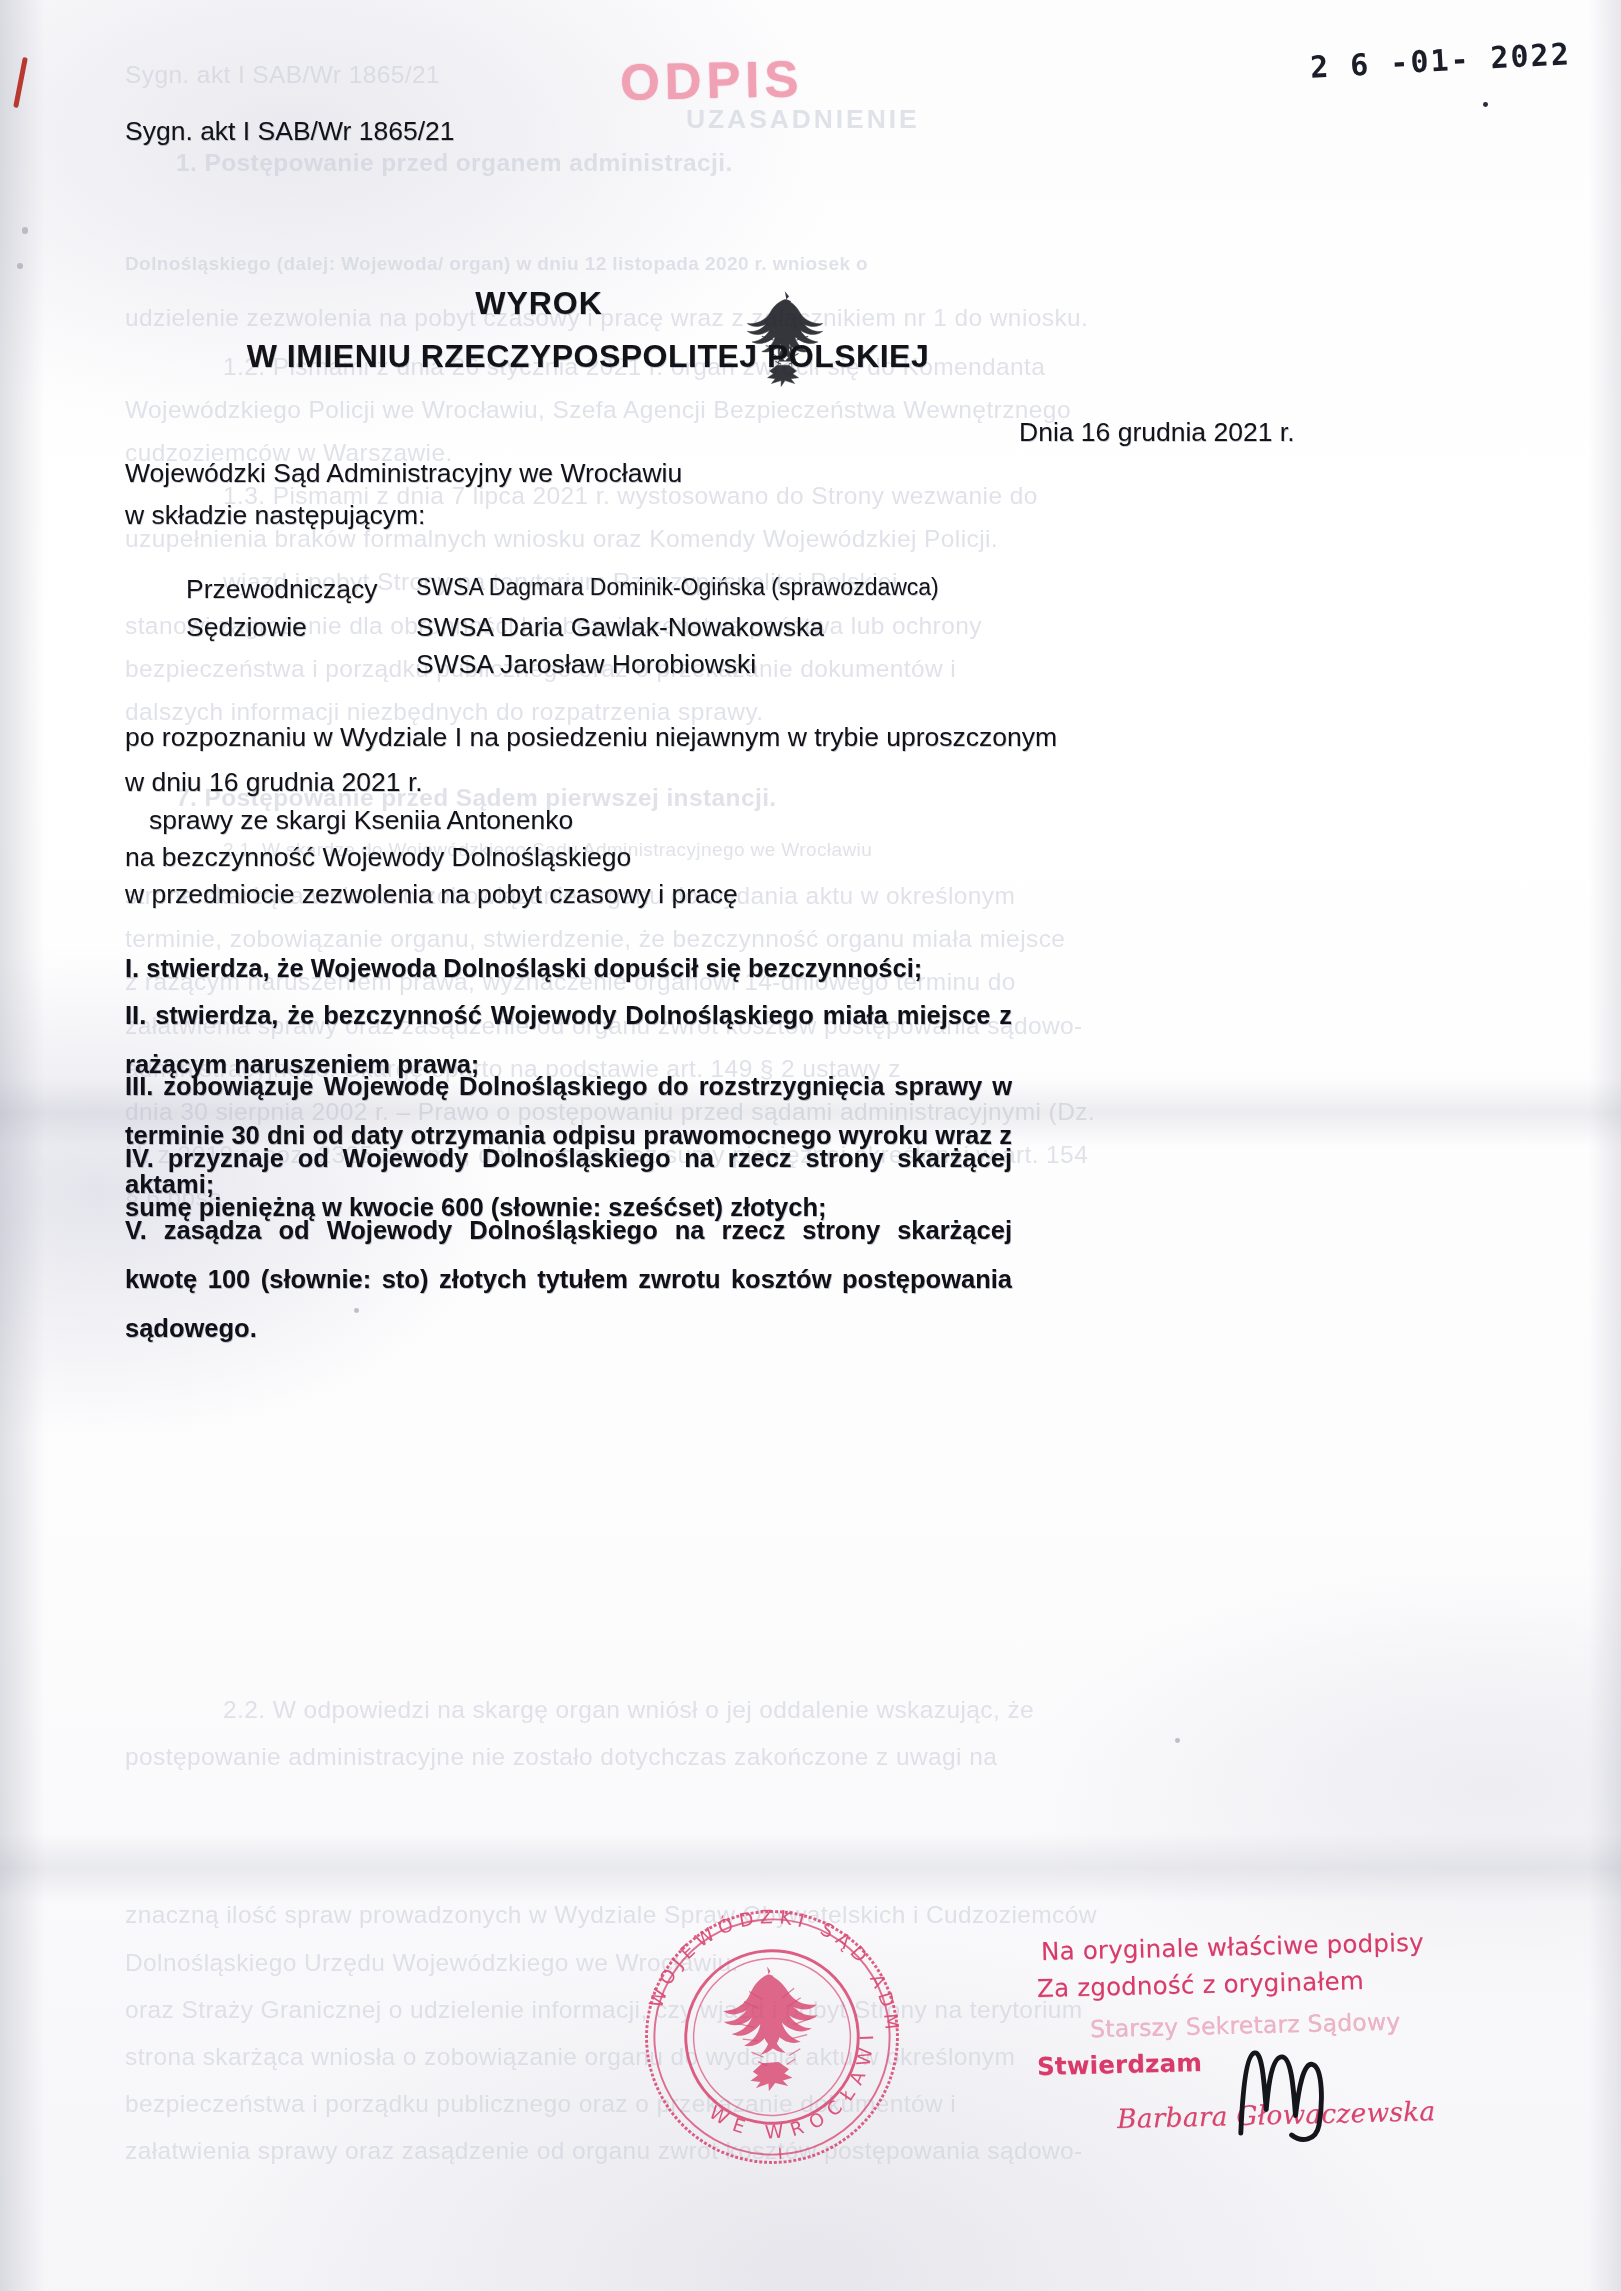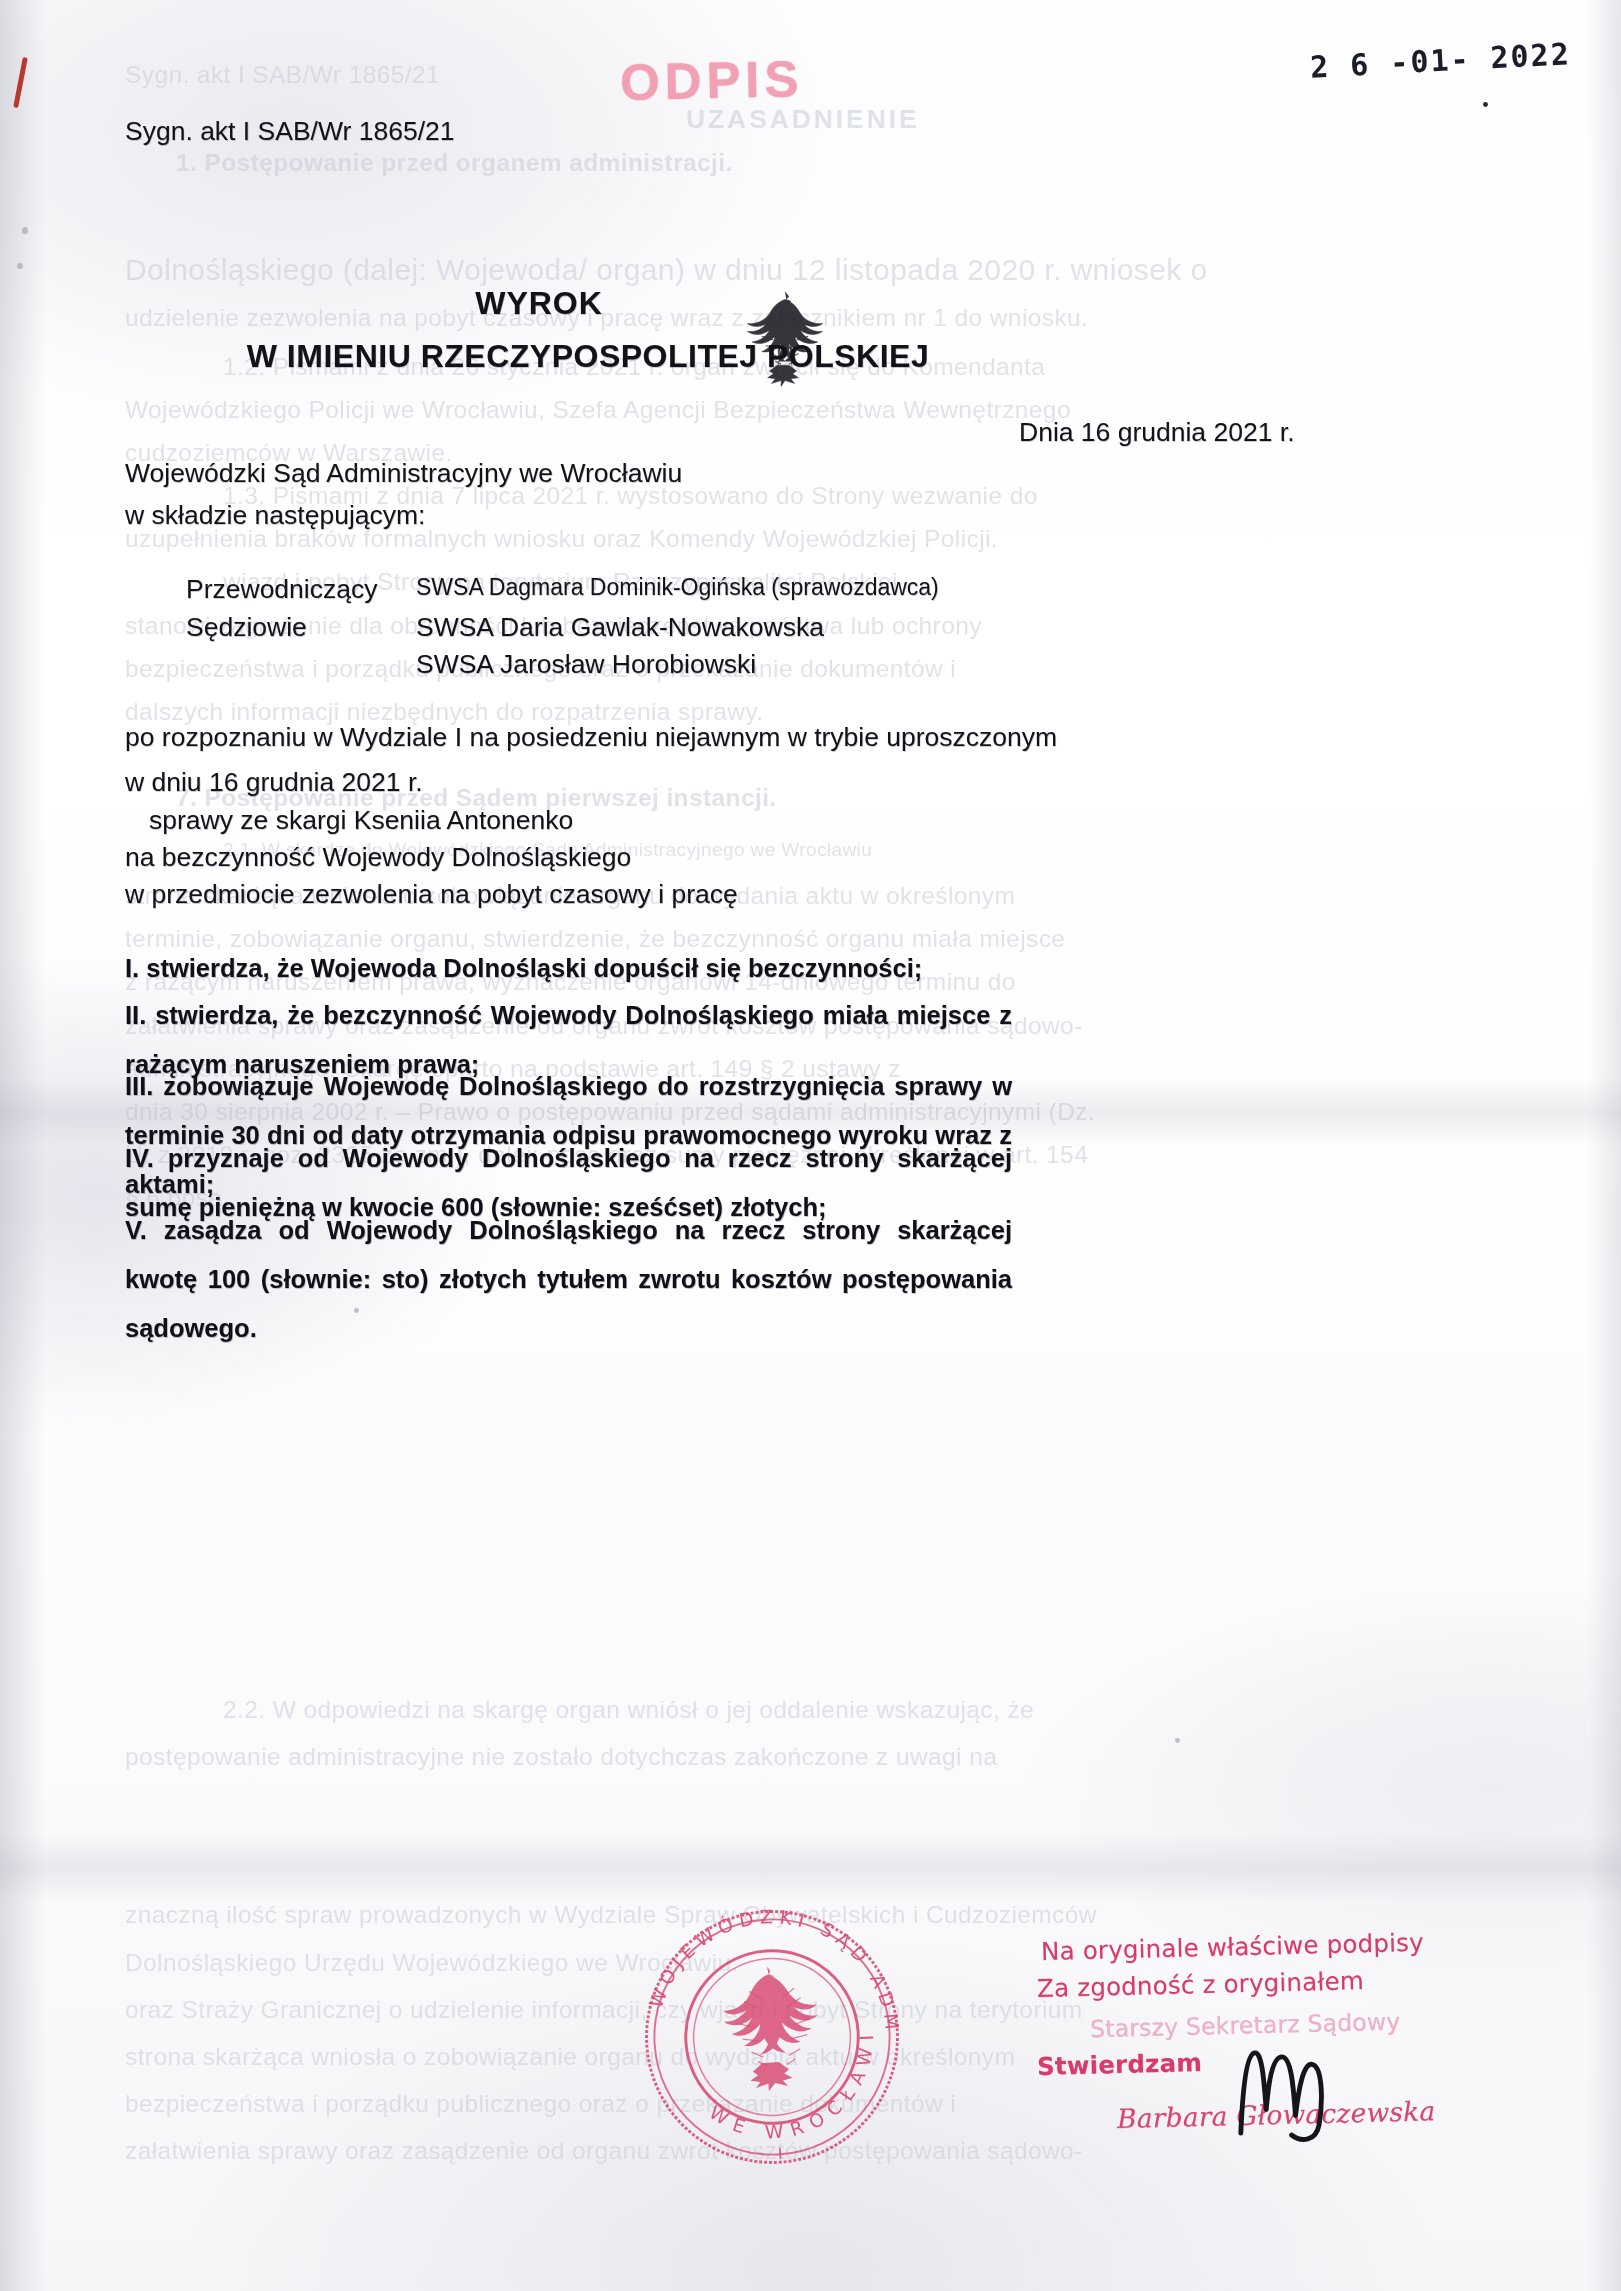--- a/index.html
+++ b/index.html
@@ -149,21 +149,21 @@
   }
 </style>
 </head>
 <body>
 
 <div class="page">
 
   <div class="bleed" style="left:125px;top:61px;font-size:24.5px;">Sygn. akt I SAB/Wr 1865/21</div>
   <div class="bleed" style="left:686px;top:104px;font-size:26.5px;font-weight:bold;letter-spacing:2.9px;">UZASADNIENIE</div>
   <div class="bleed" style="left:176px;top:149px;font-size:24.5px;font-weight:bold;">1. Postępowanie przed organem administracji.</div>
-  <div class="bleed" style="left:125px;top:253px;font-size:30px;">Dolnośląskiego (dalej: Wojewoda/ organ) w dniu 12 listopada 2020 r. wniosek o</div>
+  <div class="bleed" style="left:125px;top:253px;font-size:19px;font-weight:bold;">Dolnośląskiego (dalej: Wojewoda/ organ) w dniu 12 listopada 2020 r. wniosek o</div>
   <div class="bleed" style="left:125px;top:304px;font-size:24.5px;">udzielenie zezwolenia na pobyt czasowy i pracę wraz z załącznikiem nr 1 do wniosku.</div>
   <div class="bleed" style="left:223px;top:353px;font-size:24.5px;">1.2. Pismami z dnia 26 stycznia 2021 r. organ zwrócił się do Komendanta</div>
   <div class="bleed" style="left:125px;top:396px;font-size:24.5px;">Wojewódzkiego Policji we Wrocławiu, Szefa Agencji Bezpieczeństwa Wewnętrznego</div>
   <div class="bleed" style="left:125px;top:439px;font-size:24.5px;">cudzoziemców w Warszawie.</div>
   <div class="bleed" style="left:223px;top:482px;font-size:24.5px;">1.3. Pismami z dnia 7 lipca 2021 r. wystosowano do Strony wezwanie do</div>
   <div class="bleed" style="left:125px;top:525px;font-size:24.5px;">uzupełnienia braków formalnych wniosku oraz Komendy Wojewódzkiej Policji.</div>
   <div class="bleed" style="left:223px;top:568px;font-size:24.5px;">wjazd i pobyt Strony na terytorium Rzeczypospolitej Polskiej</div>
   <div class="bleed" style="left:125px;top:612px;font-size:24.5px;">stanowi zagrożenie dla obronności lub bezpieczeństwa państwa lub ochrony</div>
   <div class="bleed" style="left:125px;top:655px;font-size:24.5px;">bezpieczeństwa i porządku publicznego oraz o przekazanie dokumentów i</div>
   <div class="bleed" style="left:125px;top:698px;font-size:24.5px;">dalszych informacji niezbędnych do rozpatrzenia sprawy.</div>

